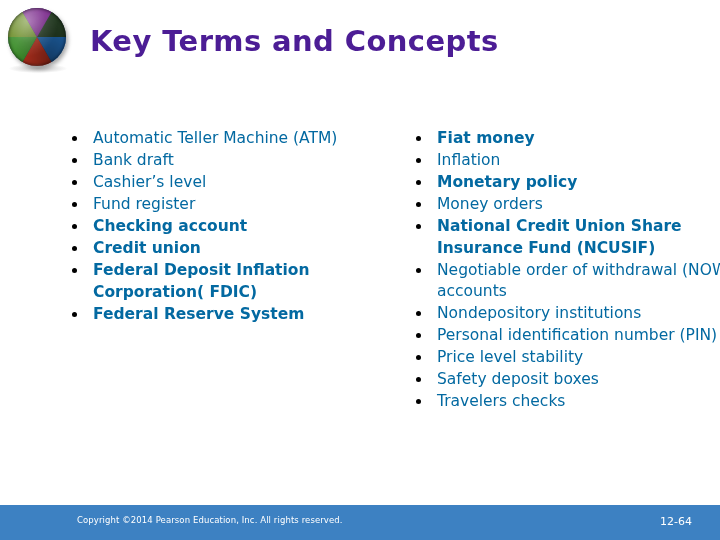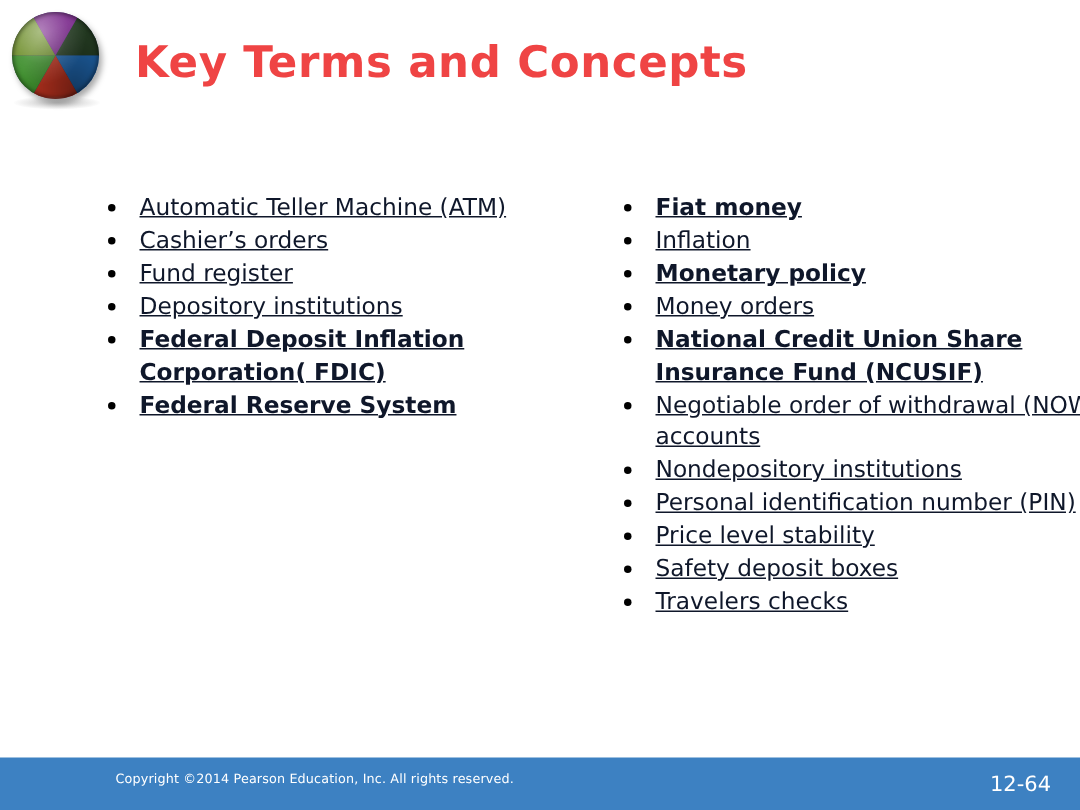--- a/index.html
+++ b/index.html
@@ -67,34 +67,33 @@
   }
 
   
   #slide-title {
     position: absolute;
     left: 90px;
     top: 24px;
     width: 600px;
     font-size: 29px;
     font-weight: bold;
-    color: #ef4444;
+    color: #4c1d95;
     letter-spacing: 0.4px;
     line-height: 34px;
     white-space: nowrap;
   }
 
   
   .col {
     position: absolute;
     top: 128px;
     font-size: 15.5px;
-    color: #0f172a;
+    color: #0369a1;
     line-height: 21.5px;
-    text-decoration: underline;
   }
   #col-left  { left: 62px;  width: 330px; }
   #col-right { left: 406px; width: 330px; }
 
   .kt-item {
     position: relative;
     padding-left: 31px;
     margin: 0 0 0.5px 0;
   }
   .kt-item .bullet {
@@ -131,21 +130,21 @@
     font-size: 8.5px;
     color: #ffffff;
     letter-spacing: 0.1px;
     white-space: nowrap;
     padding-left: 19px;
   }
   #footer-pagenum {
     position: absolute;
     left: 660px;
     top: 515px;
-    font-size: 14px;
+    font-size: 11px;
     color: #ffffff;
     white-space: nowrap;
   }
 </style>
 </head>
 <body>
 
 <div id="logo-wrap">
   <div id="logo-sphere">
     <div class="seg" style="transform: rotate(-90deg) skewY(30deg); background:#243b22;"></div>
@@ -162,29 +161,37 @@
 
 <div id="slide-title">Key Terms and Concepts</div>
 
 <div id="col-left" class="col">
     <div class="kt-item">
       <span class="bullet"></span>
       <span class="kt-text">Automatic Teller Machine (ATM)</span>
     </div>
     <div class="kt-item">
       <span class="bullet"></span>
-      <span class="kt-text">Cashier’s orders</span>
+      <span class="kt-text">Bank draft</span>
+    </div>
+    <div class="kt-item">
+      <span class="bullet"></span>
+      <span class="kt-text">Cashier’s level</span>
     </div>
     <div class="kt-item">
       <span class="bullet"></span>
       <span class="kt-text">Fund register</span>
     </div>
-    <div class="kt-item">
-      <span class="bullet"></span>
-      <span class="kt-text">Depository institutions</span>
+    <div class="kt-item bold">
+      <span class="bullet"></span>
+      <span class="kt-text">Checking account</span>
+    </div>
+    <div class="kt-item bold">
+      <span class="bullet"></span>
+      <span class="kt-text">Credit union</span>
     </div>
     <div class="kt-item bold">
       <span class="bullet"></span>
       <span class="kt-text">Federal Deposit Inflation Corporation( FDIC)</span>
     </div>
     <div class="kt-item bold">
       <span class="bullet"></span>
       <span class="kt-text">Federal Reserve System</span>
     </div>
   </div>

